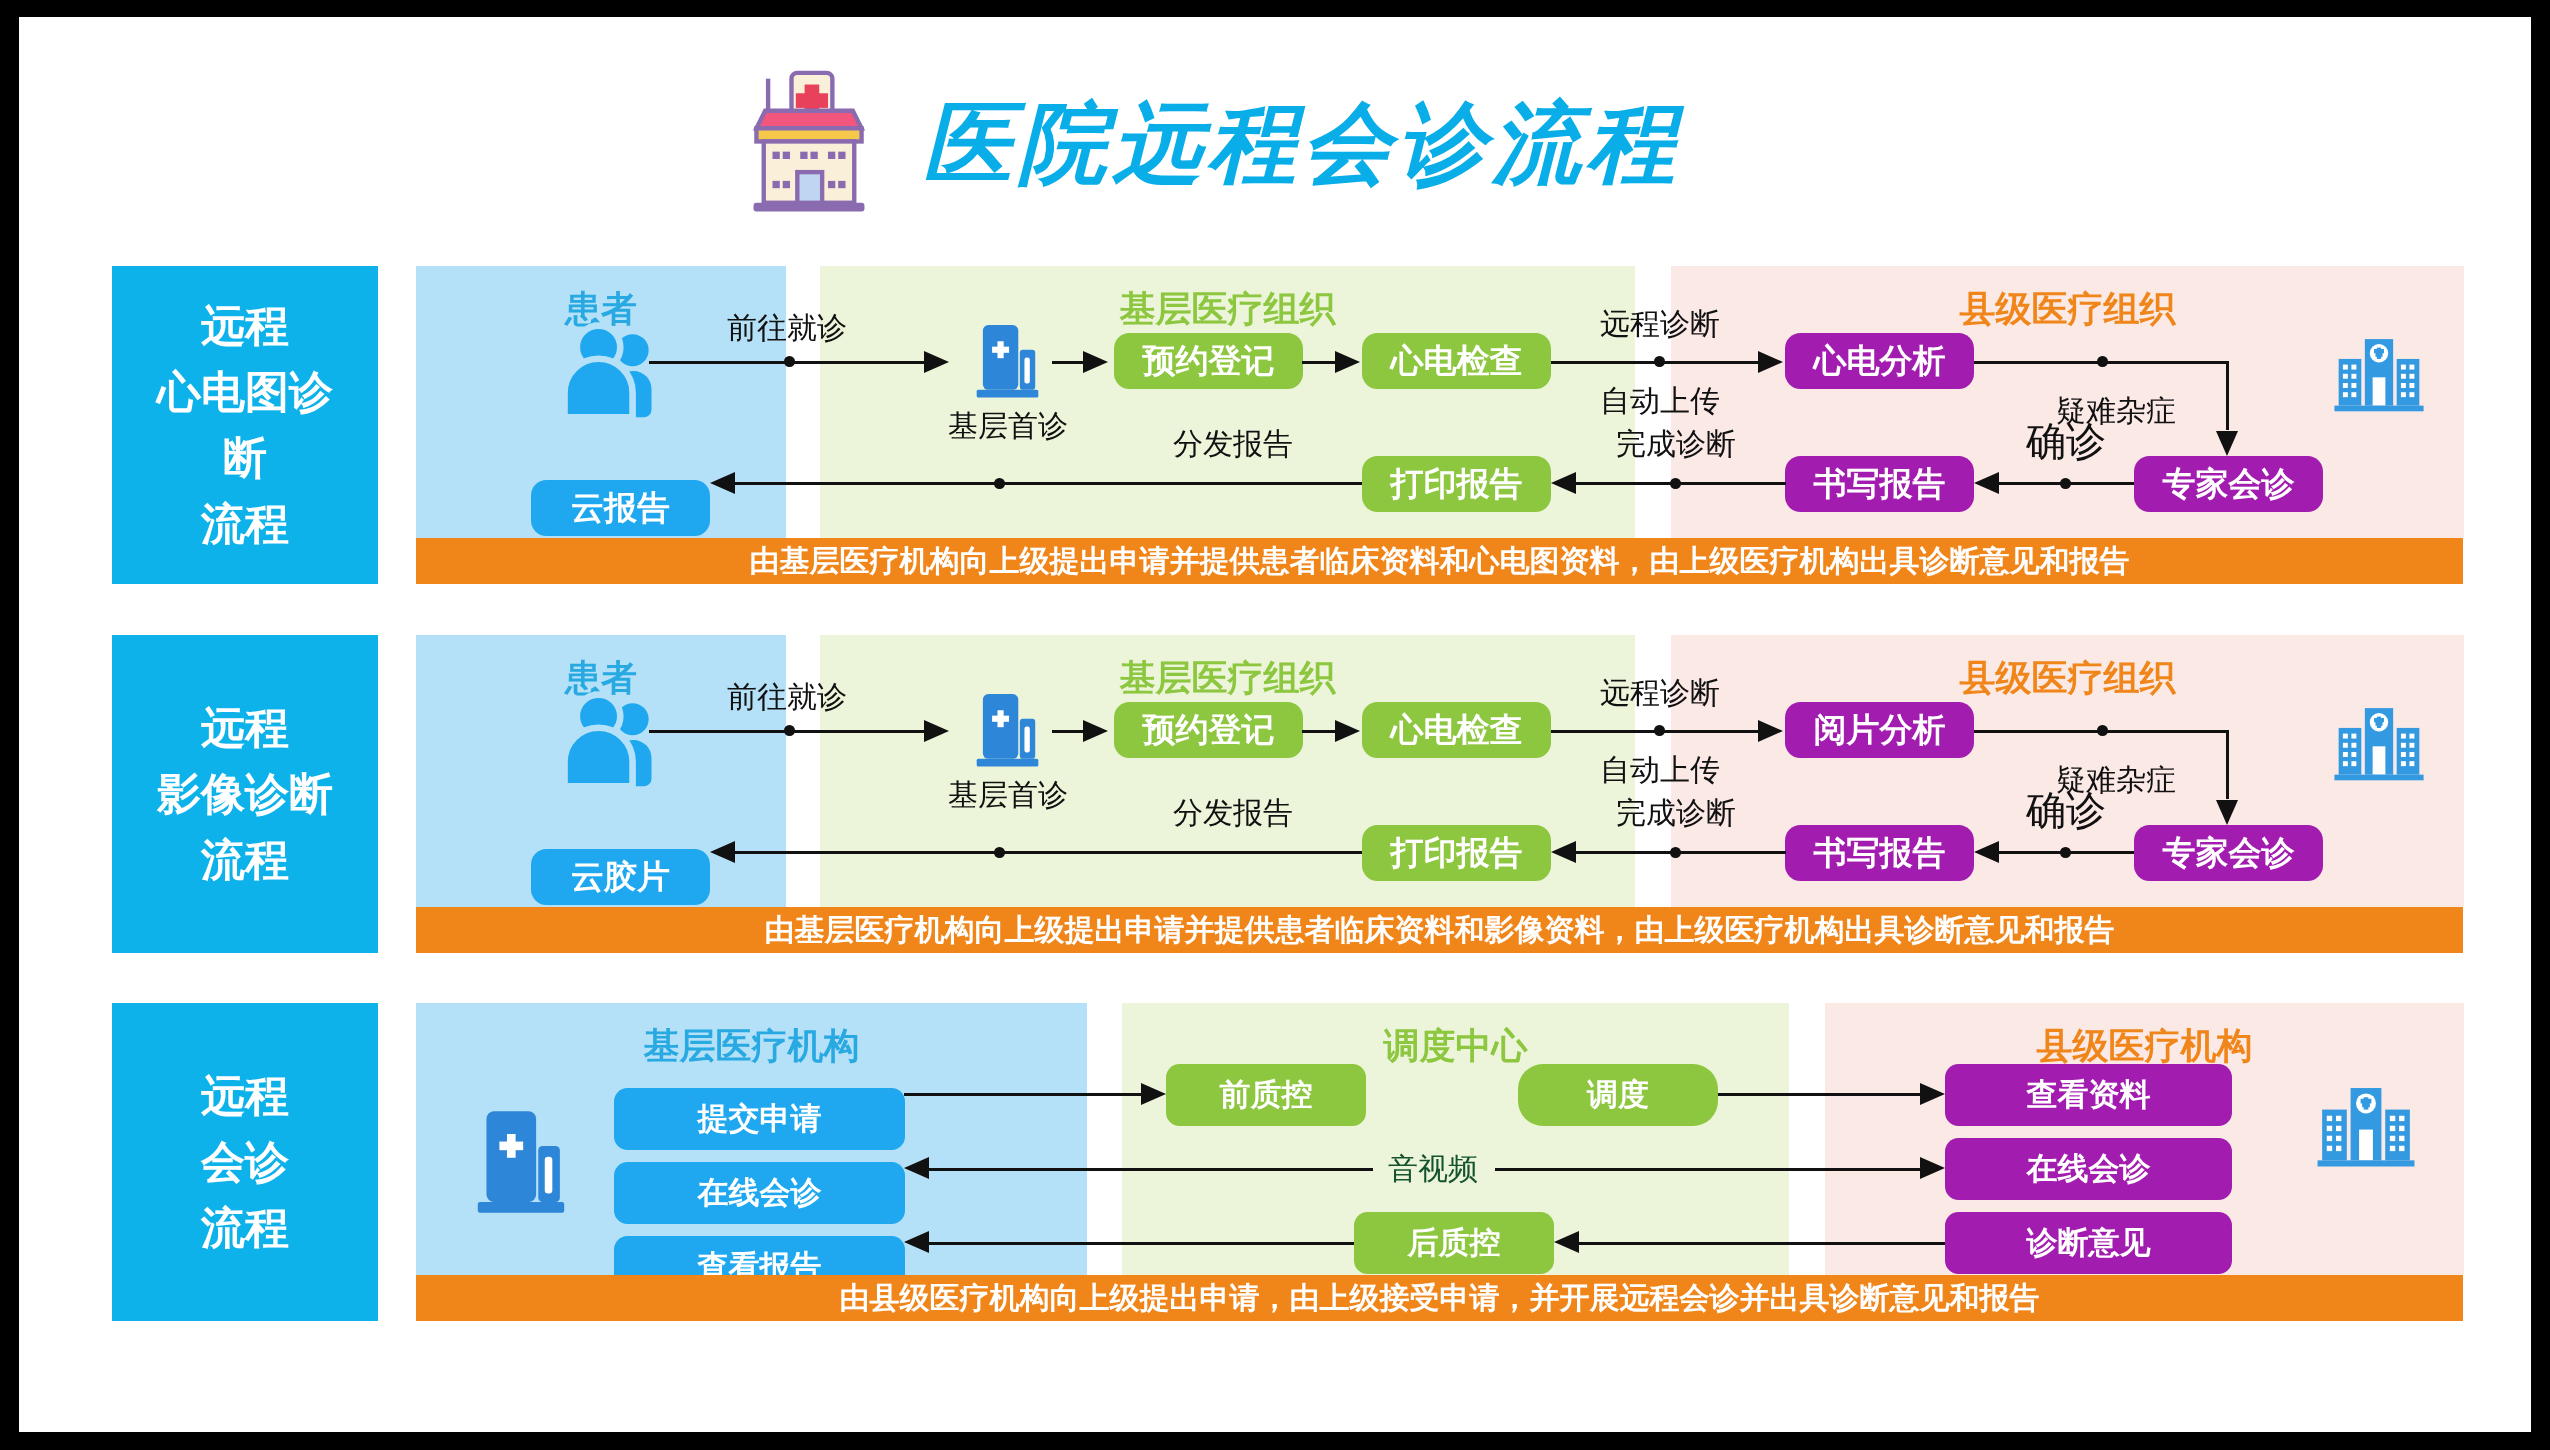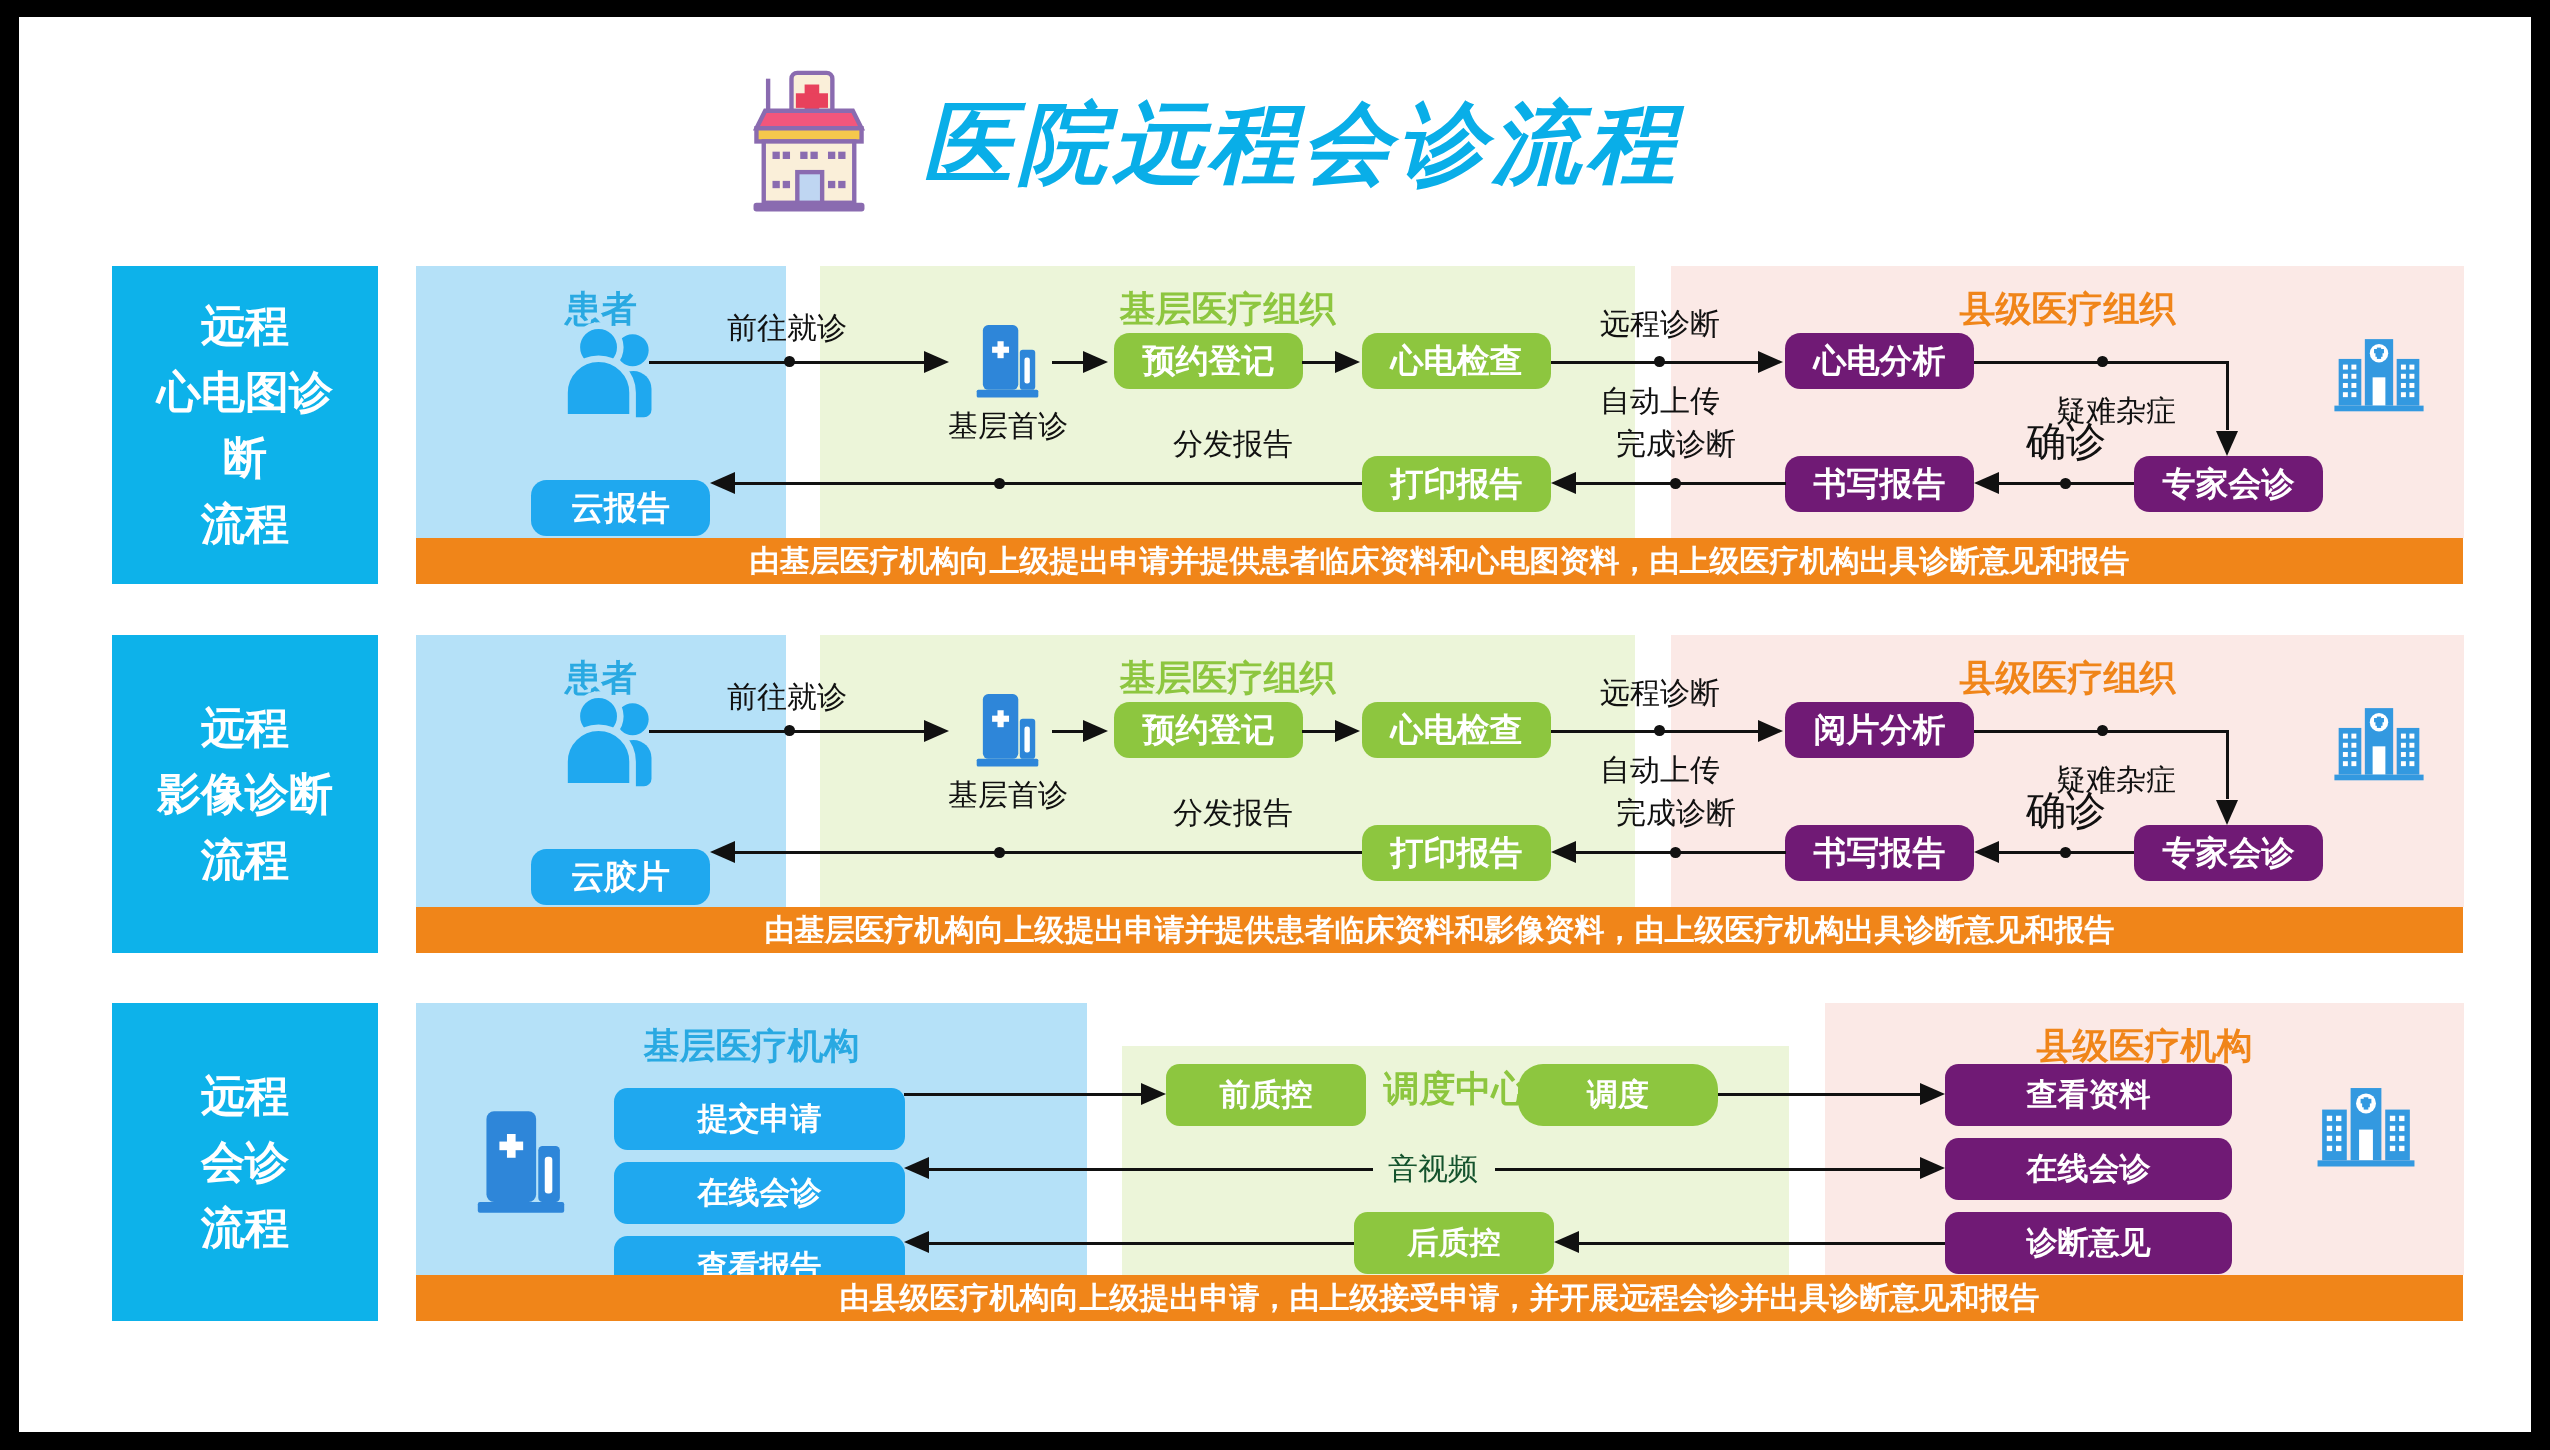--- a/index.html
+++ b/index.html
@@ -23,21 +23,21 @@
   .panel{position:absolute;top:0;height:272px;}
   .p-blue{background:#B5E1F8;} .p-green{background:#ECF5D9;} .p-pink{background:#FBE9E6;}
   .phead{position:absolute;top:19px;left:0;width:100%;text-align:center;font-size:36px;font-weight:700;}
   .h-blue{color:#29A9E2;} .h-green{color:#8DC63F;} .h-orange{color:#F08519;}
   .caption-bar{position:absolute;left:397px;top:272px;width:2047px;height:46px;background:#F08519;
                display:flex;align-items:center;justify-content:center;color:#fff;font-size:30px;font-weight:700;}
 
   
   .btn{position:absolute;height:56px;border-radius:15.4px;display:flex;align-items:center;justify-content:center;
        color:#fff;font-size:33px;font-weight:700;white-space:nowrap;}
-  .b-green{background:#8DC63F;} .b-orange{background:#701a75;} .b-blue{background:#1FA8EF;margin-top:24px;}
+  .b-green{background:#8DC63F;} .b-orange{background:#a21caf;} .b-blue{background:#1FA8EF;margin-top:24px;}
   .btn3{height:62px;border-radius:13.5px;font-size:31px;}
   .hline{position:absolute;height:2.9px;background:#111;}
   .vline{position:absolute;width:2.9px;background:#111;}
   .head-r{position:absolute;width:0;height:0;border-top:11.5px solid transparent;border-bottom:11.5px solid transparent;border-left:25px solid #111;}
   .head-l{position:absolute;width:0;height:0;border-top:11.5px solid transparent;border-bottom:11.5px solid transparent;border-right:25px solid #111;}
   .head-d{position:absolute;width:0;height:0;border-left:11.5px solid transparent;border-right:11.5px solid transparent;border-top:25px solid #111;}
   .dot{position:absolute;width:10.6px;height:10.6px;border-radius:50%;background:#111;}
   .elabel{position:absolute;transform:translateX(-50%);font-size:30px;color:#111;white-space:nowrap;}
   .elabel.big{font-size:40px;}
   .av-label{color:#14532d;font-weight:400;background:transparent;}
@@ -301,21 +301,21 @@
   <div class="row" id="row3">
     <div class="side-label">
       <span>远程</span>
       <span>会诊</span>
       <span>流程</span>
     </div>
 
     <div class="panel p-blue" style="left:397px;width:671px;">
       <div class="phead h-blue">基层医疗机构</div>
     </div>
-    <div class="panel p-green" style="left:1103px;width:667px;margin-top:43px;">
+    <div class="panel p-green" style="left:1103px;width:667px;">
       <div class="phead h-green">调度中心</div>
     </div>
     <div class="panel p-pink" style="left:1806px;width:639px;">
       <div class="phead h-orange">县级医疗机构</div>
     </div>
 
     <svg class="icon-box" style="left:450px;top:104px;width:104px;height:108px;" viewBox="0 0 96 100">
           <use href="#def-clinic"></use>
         </svg>
 

